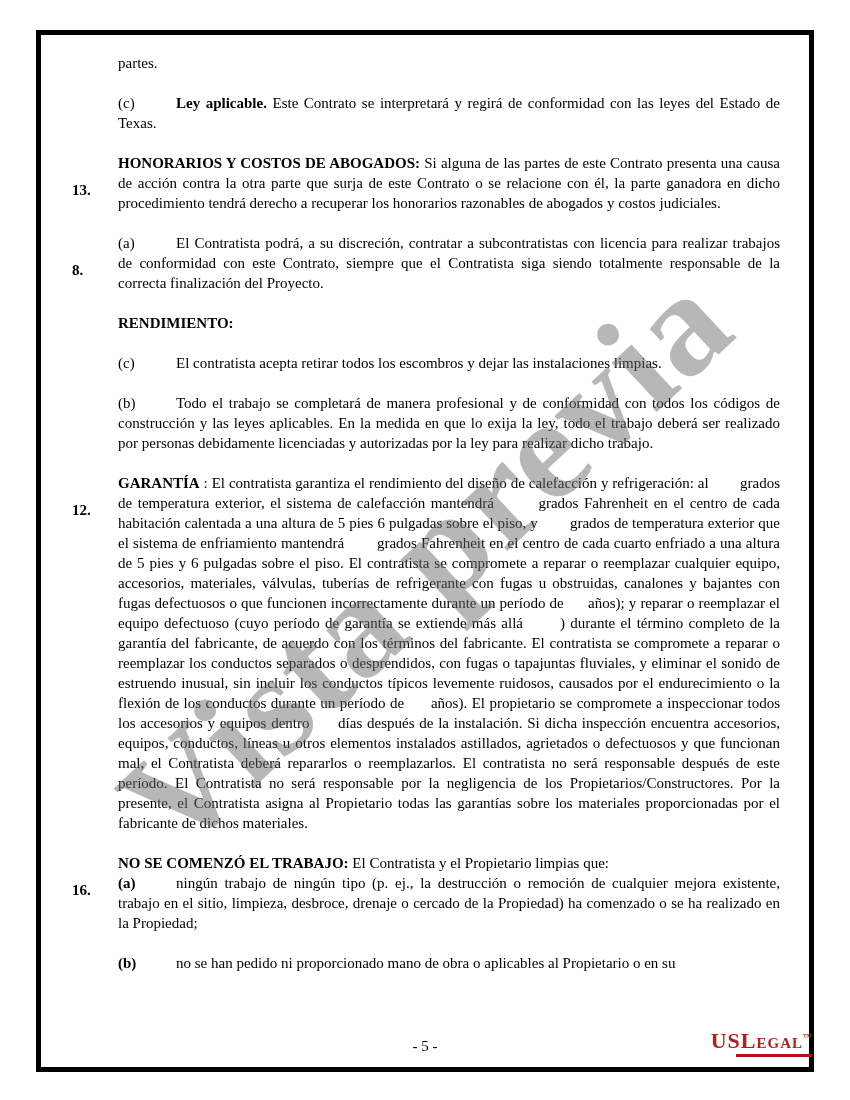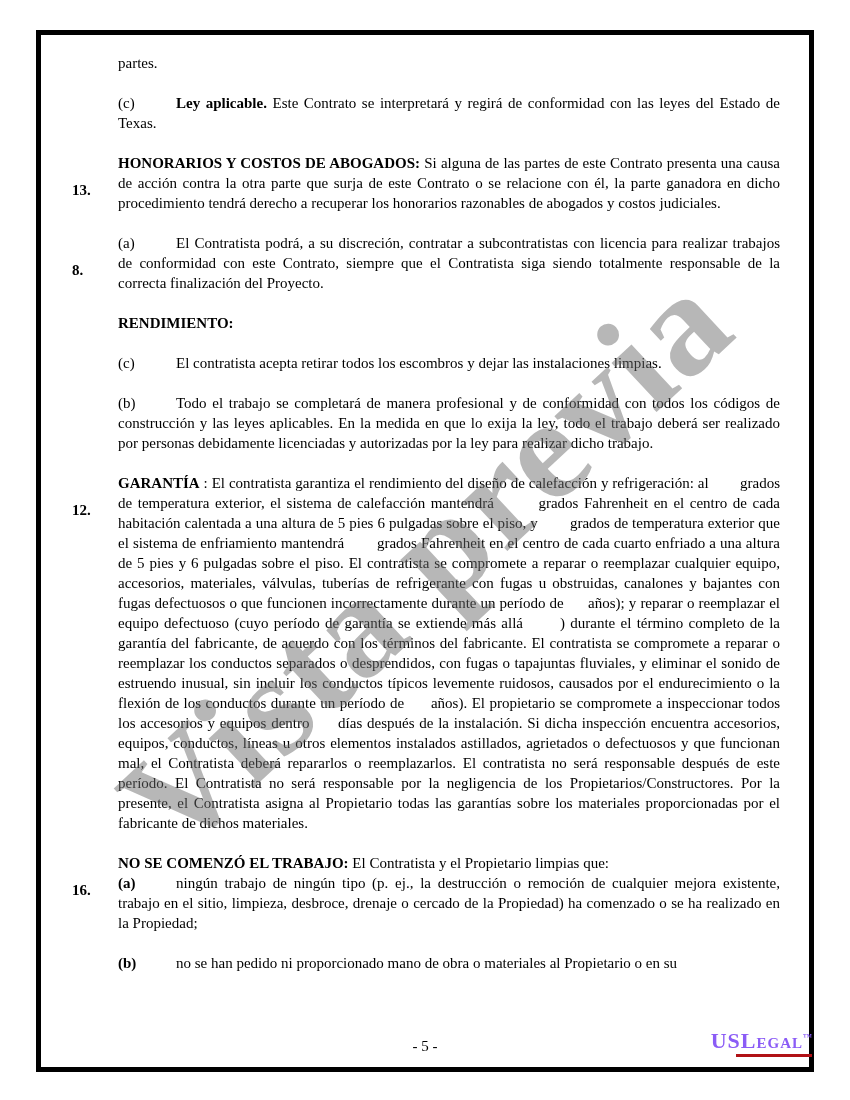--- a/index.html
+++ b/index.html
@@ -70,21 +70,21 @@
     right: 38px; top: 1026px;
     text-align: right;
     z-index: 3;
   }
   .logo-text {
     font-family: "Liberation Serif", serif;
     font-weight: bold;
     font-variant: small-caps;
     font-size: 22px;
     line-height: 22px;
-    color: #8b5cf6;
+    color: #b91c1c;
     letter-spacing: 1px;
   }
   .logo-text .tm {
     font-size: 9px;
     vertical-align: super;
     font-variant: normal;
     letter-spacing: 0;
   }
   .logo-rule {
     margin-top: 2px;
@@ -127,21 +127,21 @@
     <div class="body">
       <p class="p"><span class="b">GARANTÍA</span><span> : El contratista garantiza el rendimiento del diseño de calefacción y refrigeración: al &nbsp;&nbsp;&nbsp;&nbsp;&nbsp;&nbsp; grados de temperatura exterior, el sistema de calefacción mantendrá &nbsp;&nbsp;&nbsp;&nbsp;&nbsp;&nbsp; grados Fahrenheit en el centro de cada habitación calentada a una altura de 5 pies 6 pulgadas sobre el piso, y &nbsp;&nbsp;&nbsp;&nbsp;&nbsp;&nbsp; grados de temperatura exterior que el sistema de enfriamiento mantendrá &nbsp;&nbsp;&nbsp;&nbsp;&nbsp;&nbsp; grados Fahrenheit en el centro de cada cuarto enfriado a una altura de 5 pies y 6 pulgadas sobre el piso. El contratista se compromete a reparar o reemplazar cualquier equipo, accesorios, materiales, válvulas, tuberías de refrigerante con fugas u obstruidas, canalones y bajantes con fugas defectuosos o que funcionen incorrectamente durante un período de &nbsp;&nbsp;&nbsp;&nbsp; años); y reparar o reemplazar el equipo defectuoso (cuyo período de garantía se extiende más allá &nbsp;&nbsp;&nbsp;&nbsp;&nbsp; ) durante el término completo de la garantía del fabricante, de acuerdo con los términos del fabricante. El contratista se compromete a reparar o reemplazar los conductos separados o desprendidos, con fugas o tapajuntas fluviales, y eliminar el sonido de estruendo inusual, sin incluir los conductos típicos levemente ruidosos, causados por el endurecimiento o la flexión de los conductos durante un período de &nbsp;&nbsp;&nbsp;&nbsp; años). El propietario se compromete a inspeccionar todos los accesorios y equipos dentro &nbsp;&nbsp;&nbsp;&nbsp; días después de la instalación. Si dicha inspección encuentra accesorios, equipos, conductos, líneas u otros elementos instalados astillados, agrietados o defectuosos y que funcionan mal, el Contratista deberá repararlos o reemplazarlos. El contratista no será responsable después de este período. El Contratista no será responsable por la negligencia de los Propietarios/Constructores. Por la presente, el Contratista asigna al Propietario todas las garantías sobre los materiales proporcionadas por el fabricante de dichos materiales.</span></p>
     </div>
   </section>
 
   <section class="sec">
     <span class="num">16.</span>
     <div class="body">
       <p class="p tight"><span class="b">NO SE COMENZÓ EL TRABAJO:</span><span> El Contratista y el Propietario limpias que:</span></p>
       <p class="p"><span class="lbl b">(a)</span><span>ningún trabajo de ningún tipo (p. ej., la destrucción o remoción de cualquier mejora existente, trabajo en el sitio, limpieza, desbroce, drenaje o cercado de la Propiedad) ha comenzado o se ha realizado en la Propiedad;</span></p>
-      <p class="p"><span class="lbl b">(b)</span><span>no se han pedido ni proporcionado mano de obra o materiales al Propietario o en su</span></p>
+      <p class="p"><span class="lbl b">(b)</span><span>no se han pedido ni proporcionado mano de obra o aplicables al Propietario o en su</span></p>
     </div>
   </section>
 
 </main>
 
 <div class="watermark">Vista previa</div>
 
 <div class="footer-page-num">- 5 -</div>
 
 <div class="logo">

